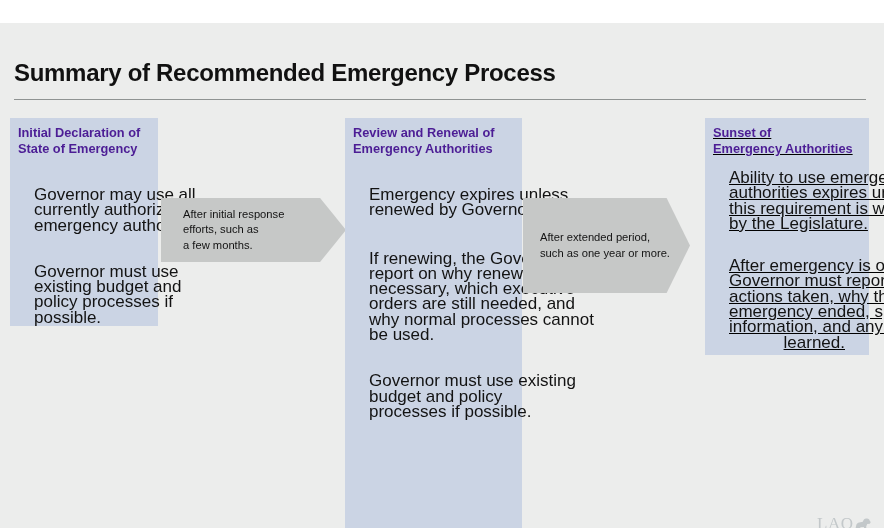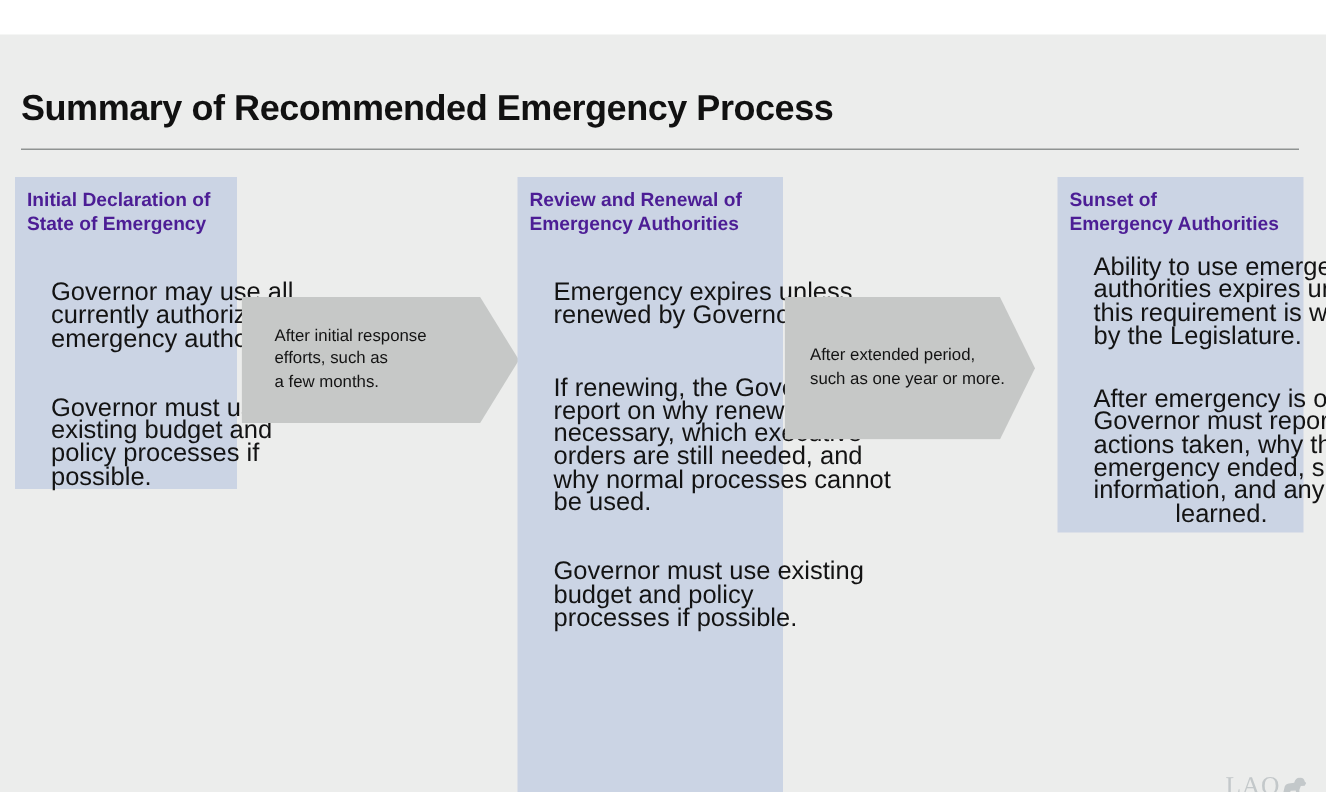--- a/index.html
+++ b/index.html
@@ -5,29 +5,29 @@
   html,body{margin:0;padding:0;}
   body{font-family:"Liberation Sans", sans-serif; background:#fff;}
   .page{position:relative;width:884px;height:528px;background:#ffffff;overflow:hidden;}
   .panel{position:absolute;left:0;top:23px;width:884px;height:505px;background:#ECEDEC;}
   .title{position:absolute;left:14px;top:36px;margin:0;font-size:24px;font-weight:bold;
          color:#111;letter-spacing:-0.3px;white-space:pre;}
   .rule{position:absolute;left:14px;top:76px;width:852px;height:1px;background:#8f9392;}
   .box{position:absolute;background:#CBD4E4;box-sizing:border-box;padding:7px 8px;}
   .box-1{left:10px;top:95px;width:148px;height:208px;}
   .box-2{left:345px;top:95px;width:177px;height:419px;}
-  .box-3{left:705px;top:95px;width:164px;height:237px;}
+  .box-3{left:705px;top:95px;width:164px;height:237px;text-decoration:underline;}
   .box h2{margin:0;font-size:12.8px;line-height:16px;font-weight:bold;color:#4c1d95;white-space:pre;}
   .box p{margin:16px;font-size:17px;line-height:15.3px;color:#131313;white-space:pre;}
   .mt30{margin-top:30px!important;} .mt31{margin-top:31px!important;}
   .mt33{margin-top:33px!important;} .mt13{margin-top:13px!important;}
   .mt27{margin-top:27px!important;text-align:right;}
   .arrow{position:absolute;background:#C6C8C7;display:flex;align-items:center;
          clip-path:polygon(0% 0%, 86% 0%, 100% 50%, 86% 100%, 0% 100%);}
-  .arrow-1{left:161px;top:175px;width:185px;height:84px;padding-left:22px;box-sizing:border-box;}
+  .arrow-1{left:161px;top:175px;width:185px;height:64px;padding-left:22px;box-sizing:border-box;}
   .arrow-2{left:523px;top:175px;width:167px;height:95px;padding-left:17px;box-sizing:border-box;}
   .arrow p{margin:0;font-size:11.2px;line-height:15.5px;color:#131313;white-space:pre;}
   .logo{position:absolute;left:817px;top:492px;display:flex;align-items:center;color:#C3C8CA;}
   .logo-text{font-family:"Liberation Serif", serif;font-size:17px;letter-spacing:0.5px;line-height:17px;}
   .logo svg{margin-left:1px;}
 </style>
 </head>
 <body>
 
 <div class="page">

